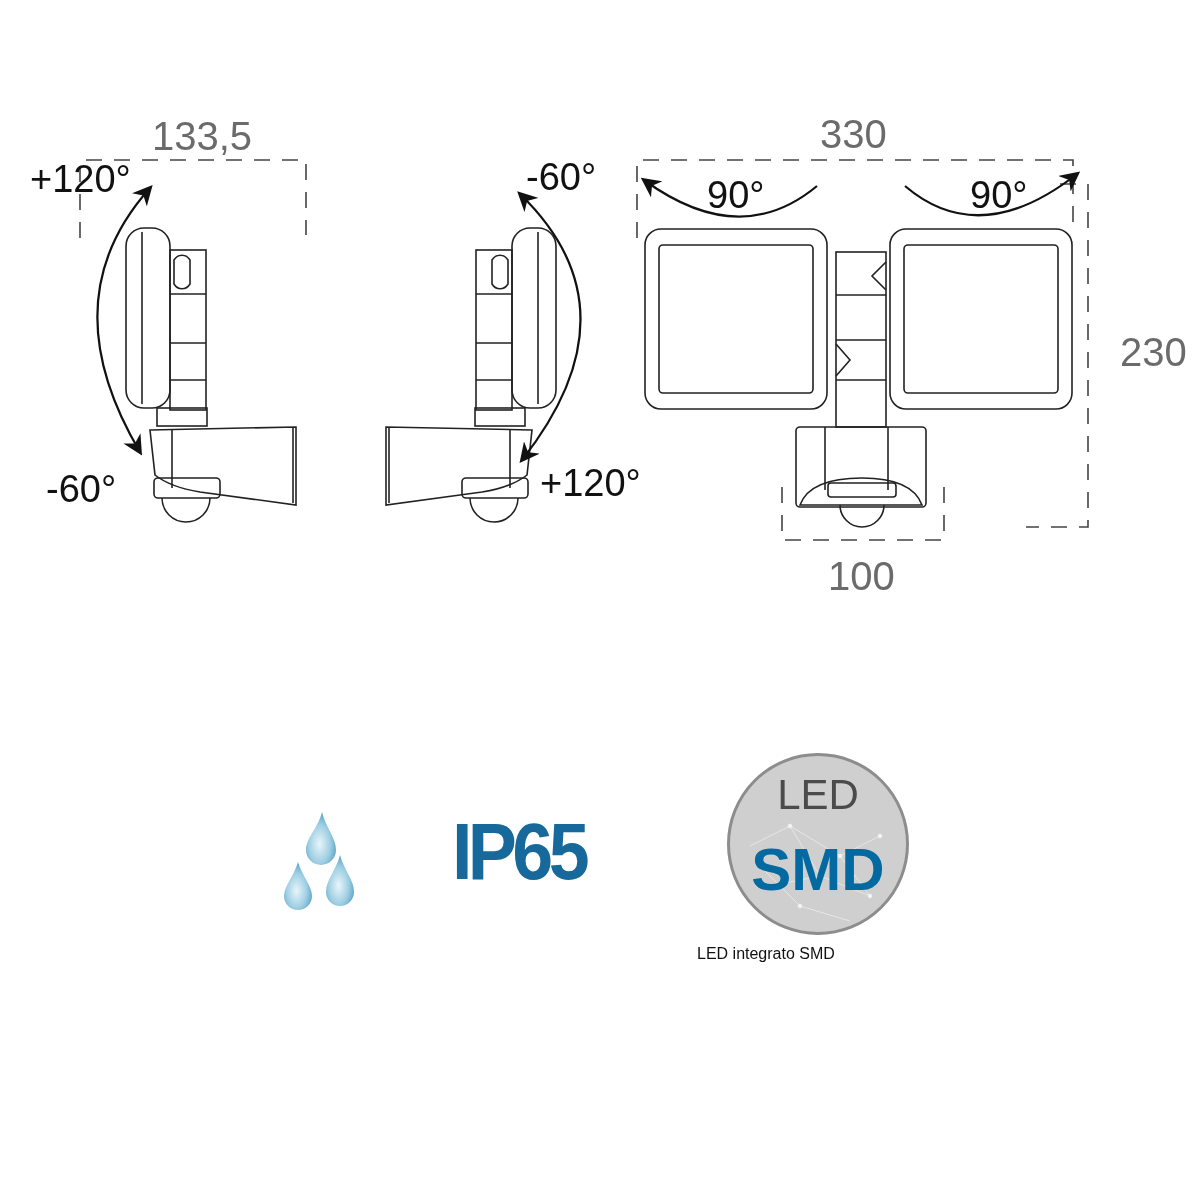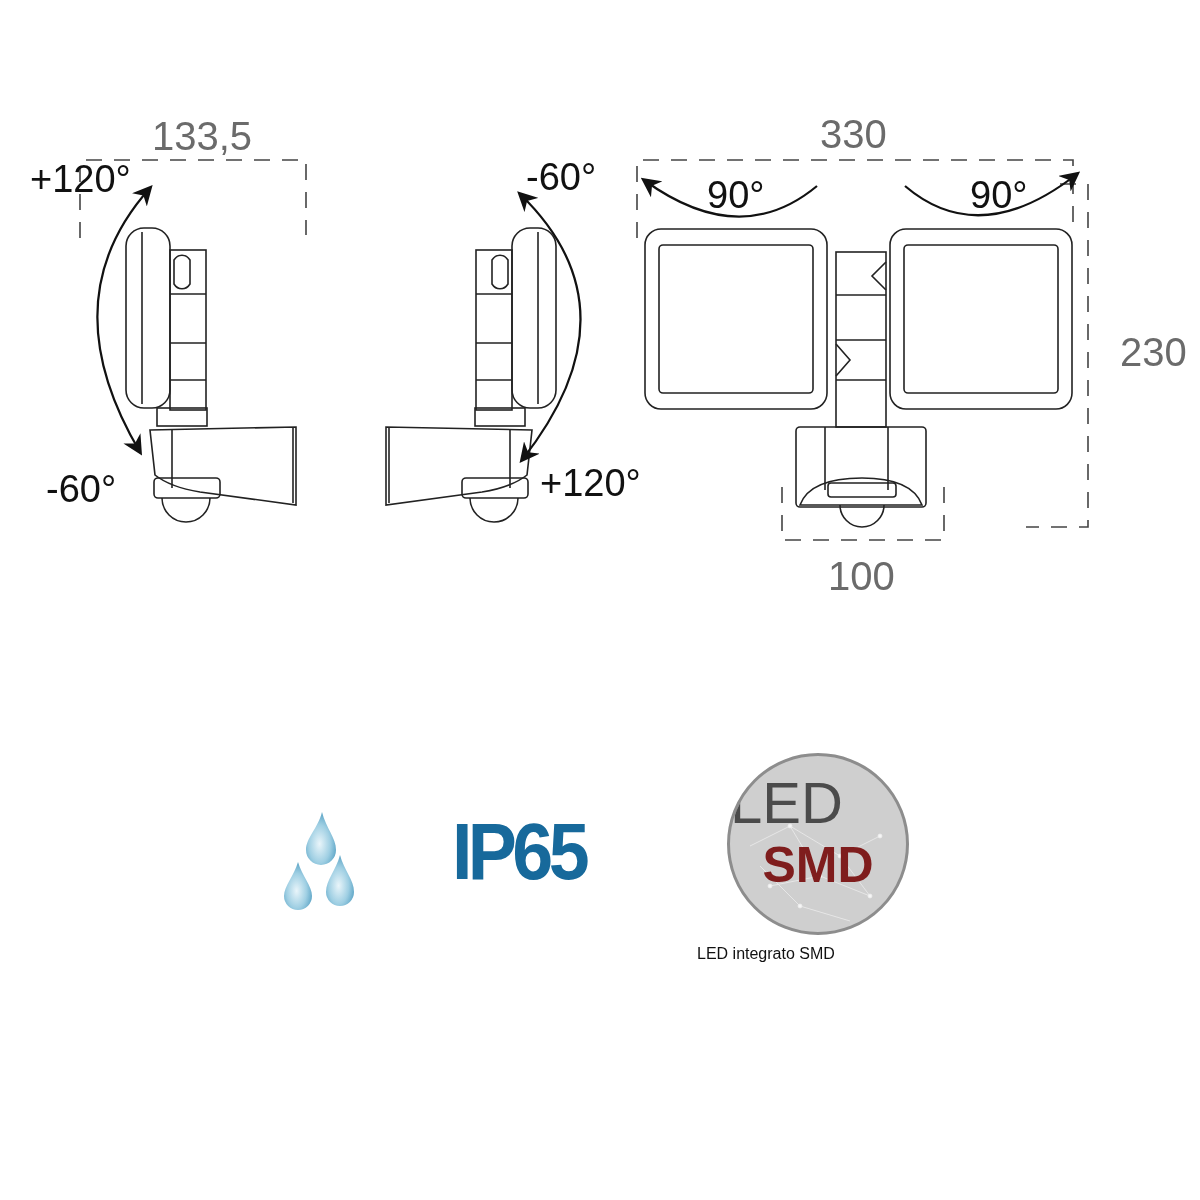--- a/index.html
+++ b/index.html
@@ -5,22 +5,22 @@
   html, body { margin:0; padding:0; background:#ffffff; }
   body { width:1200px; height:1200px; position:relative; overflow:hidden;
          font-family:"Liberation Sans", sans-serif; }
   svg.drawing { position:absolute; left:0; top:0; }
   .dim { font-family:"Liberation Sans", sans-serif; font-size:40px; fill:#6b6b6b; }
   .ang { font-family:"Liberation Sans", sans-serif; font-size:38px; fill:#111111; }
   .ip65 { position:absolute; left:452px; top:812px; font-family:"Liberation Sans", sans-serif;
           font-weight:bold; font-size:80px; letter-spacing:-5px; color:#17699b; line-height:1; transform:scaleX(0.92); transform-origin:left; }
   .badge { position:absolute; left:727px; top:753px; width:182px; height:182px; border-radius:50%;
            background:#cfcfcf; border:3px solid #8d8d8d; box-sizing:border-box; overflow:hidden; }
-  .badge-l1 { position:absolute; left:0; right:0; top:18px; font-size:58px; color:#4b4b4b; line-height:1; }
-  .badge-l2 { position:absolute; left:0; right:0; top:84px; text-align:center; font-size:50px; font-weight:bold; color:#7f1d1d; line-height:1; }
+  .badge-l1 { position:absolute; left:0; right:0; top:18px; text-align:center; font-size:42px; color:#4b4b4b; line-height:1; }
+  .badge-l2 { position:absolute; left:0; right:0; top:84px; text-align:center; font-size:60px; font-weight:bold; color:#0369a1; line-height:1; }
   .caption { position:absolute; left:697px; top:945px; font-size:16px; color:#111; white-space:nowrap; }
 </style>
 </head>
 <body>
 
 <svg class="drawing" width="1200" height="1200" viewBox="0 0 1200 1200">
   <defs>
     <marker id="ah" viewBox="0 0 10 10" refX="8" refY="5" markerWidth="9" markerHeight="9" orient="auto-start-reverse">
       <path d="M0,0 L10,5 L0,10 L3,5 z" fill="#111"></path>
     </marker>

